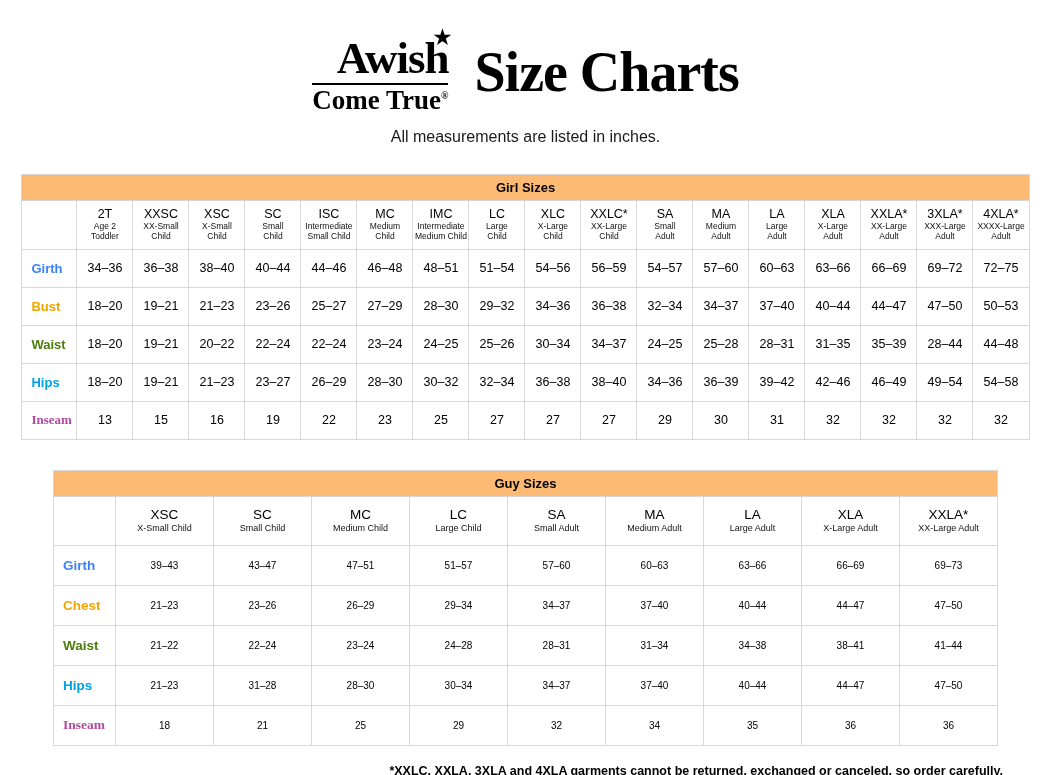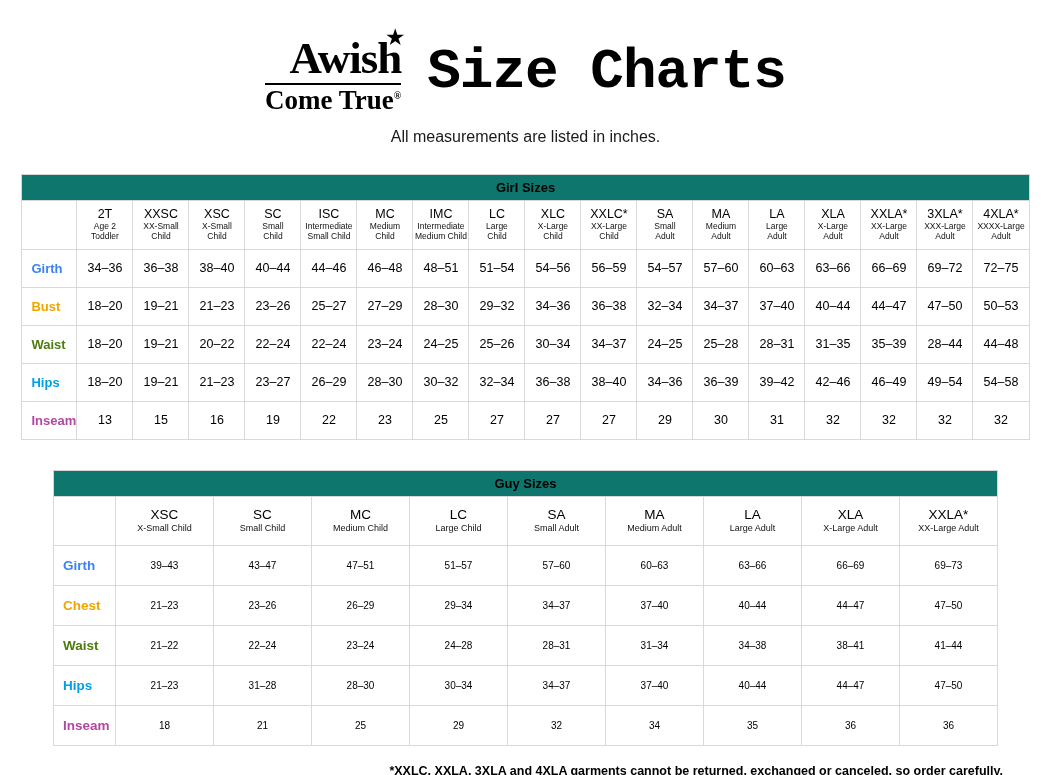--- a/index.html
+++ b/index.html
@@ -59,21 +59,21 @@
     font-size: 27px;
     letter-spacing: 0px;
     position: relative;
     display: inline-block;
   }
   .logo-reg {
     font-size: 10px;
     vertical-align: super;
   }
   .title {
-    font-family: Liberation Mono, monospace;
+    font-family: Liberation Serif, serif;
     font-weight: bold;
     font-size: 56px;
     letter-spacing: -1px;
   }
   .subtitle {
     text-align: center;
     font-size: 16px;
     margin-top: 14px;
     color: #1a1a1a;
   }
@@ -92,21 +92,21 @@
     margin: 30px auto 0 auto;
   }
   td, th {
     border: 1px solid #d9d9d9;
     text-align: center;
     vertical-align: middle;
     font-size: 12px;
     font-weight: normal;
   }
   .band {
-    background: #0f766e;
+    background: #fdba74;
     font-weight: bold;
     font-size: 13px;
     padding: 5px 0;
     border: 1px solid #d6d6d6;
   }
   .hdr {
     padding: 6px 1px 7px 1px;
     line-height: 1.15;
   }
   .hdr .code {
@@ -131,21 +131,21 @@
   .guy-table td.cell { height: 40px; font-size: 10px; }
   .guy-table td.rowlabel { height: 40px; font-size: 13.5px; }
   .guy-table .hdr .code { font-size: 13.5px; }
   .guy-table .hdr .desc { font-size: 9px; }
   .guy-table .hdr { padding: 10px 1px 11px 1px; }
 
   .c-girth { color: #3b82f6; }
   .c-bust  { color: #f0a500; }
   .c-waist { color: #4d7c0f; }
   .c-hips  { color: #00a0e3; }
-  .c-inseam{ color: #b1499e; }
+  .c-inseam{ color: #b1499e; font-family: Liberation Serif, serif; }
   .empty-corner { border: 1px solid #d9d9d9; }
 
   .footnote {
     text-align: right;
     font-size: 12.5px;
     font-weight: bold;
     margin: 18px 48px 0 0;
   }
 </style>
 </head>

